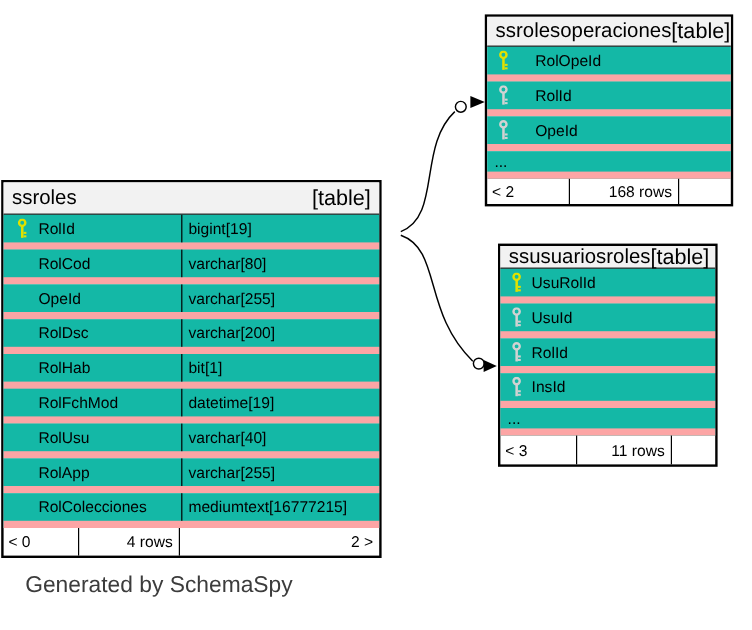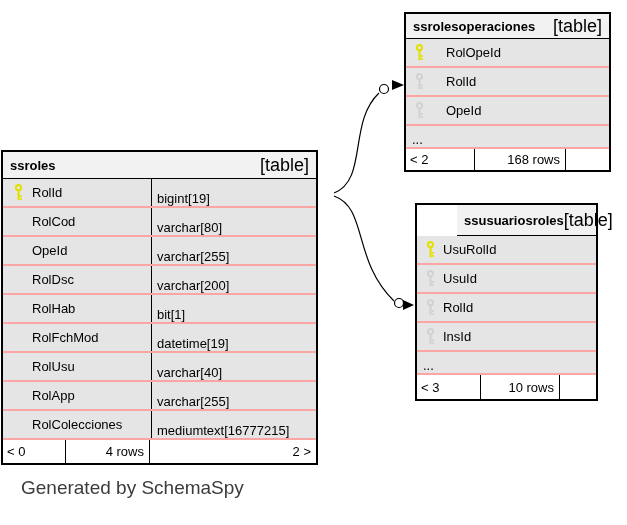--- a/index.html
+++ b/index.html
@@ -14,25 +14,25 @@
 
   .dbtable{
     position:absolute;background:#ffffff;border:2px solid #000;
     box-sizing:border-box;font-size:13px;z-index:2;
   }
   .tbl-header{
     display:flex;justify-content:space-between;align-items:center;
     background:#f2f2f2;padding:0 7px;border-bottom:1px solid #000;
     box-sizing:border-box;
   }
-  .tbl-title{font-weight:bold;font-size:13px;}
+  .tbl-title{font-weight:normal;font-size:17px;}
   .tbl-tag{font-size:18px;}
   .row{
-    display:flex;align-items:flex-end;border-bottom:2px solid #fca5a5;
-    box-sizing:border-box;background:#e5e5e5;
+    display:flex;align-items:center;border-bottom:6px solid #fca5a5;
+    box-sizing:border-box;background:#14b8a6;
   }
   .cell-name{display:flex;align-items:center;height:100%;box-sizing:border-box;}
   .key-slot{display:inline-flex;width:9px;justify-content:center;flex:none;}
   .cell-type{padding-left:5px;}
   .row.ellipsis{padding-left:6px;}
   .tbl-footer{display:flex;align-items:center;box-sizing:border-box;}
   .f-left{padding-left:4px;border-right:1px solid #000;height:100%;display:flex;align-items:center;box-sizing:border-box;}
   .f-mid{justify-content:flex-end;padding-right:5px;border-right:1px solid #000;height:100%;display:flex;align-items:center;box-sizing:border-box;}
   .f-right{flex:1;justify-content:flex-end;padding-right:5px;height:100%;display:flex;align-items:center;box-sizing:border-box;}
 
@@ -53,21 +53,21 @@
   .t1 .row{height:29px;}
   .t1 .row.ellipsis{height:23px;}
   .t1 .key-slot{margin-left:9px;}
   .t1 .col-label{margin-left:22px;}
   .t1 .tbl-footer{height:21px;}
   .t1 .f-left{width:69px;}
   .t1 .f-mid{width:91px;}
 
   
   .t2{left:415px;top:203px;width:183px;}
-  .t2 .tbl-header{height:31px;margin-left:40px;}
+  .t2 .tbl-header{height:19px;}
   .t2 .row{height:29px;}
   .t2 .row.ellipsis{height:23px;}
   .t2 .key-slot{margin-left:9px;}
   .t2 .col-label{margin-left:8px;}
   .t2 .tbl-footer{height:24px;}
   .t2 .f-left{width:64px;}
   .t2 .f-mid{width:79px;}
 
   .note{position:absolute;left:21px;top:477px;font-size:19px;color:#3c3c3c;z-index:2;}
 </style>
@@ -280,18 +280,18 @@
               <rect x="5.6" y="14.1" width="2.4" height="1.7" fill="#d2d2d2"></rect>
             </svg>
           </span>
           <span class="col-label">InsId</span>
         </span>
       </div>
       <div class="row ellipsis">...</div>
     </div>
   <div class="tbl-footer">
     <span class="f-left">&lt; 3</span>
-    <span class="f-mid">10 rows</span>
+    <span class="f-mid">11 rows</span>
     <span class="f-right"></span>
   </div>
 </div>
 
 <div class="note">Generated by SchemaSpy</div>
 
 </body></html>

